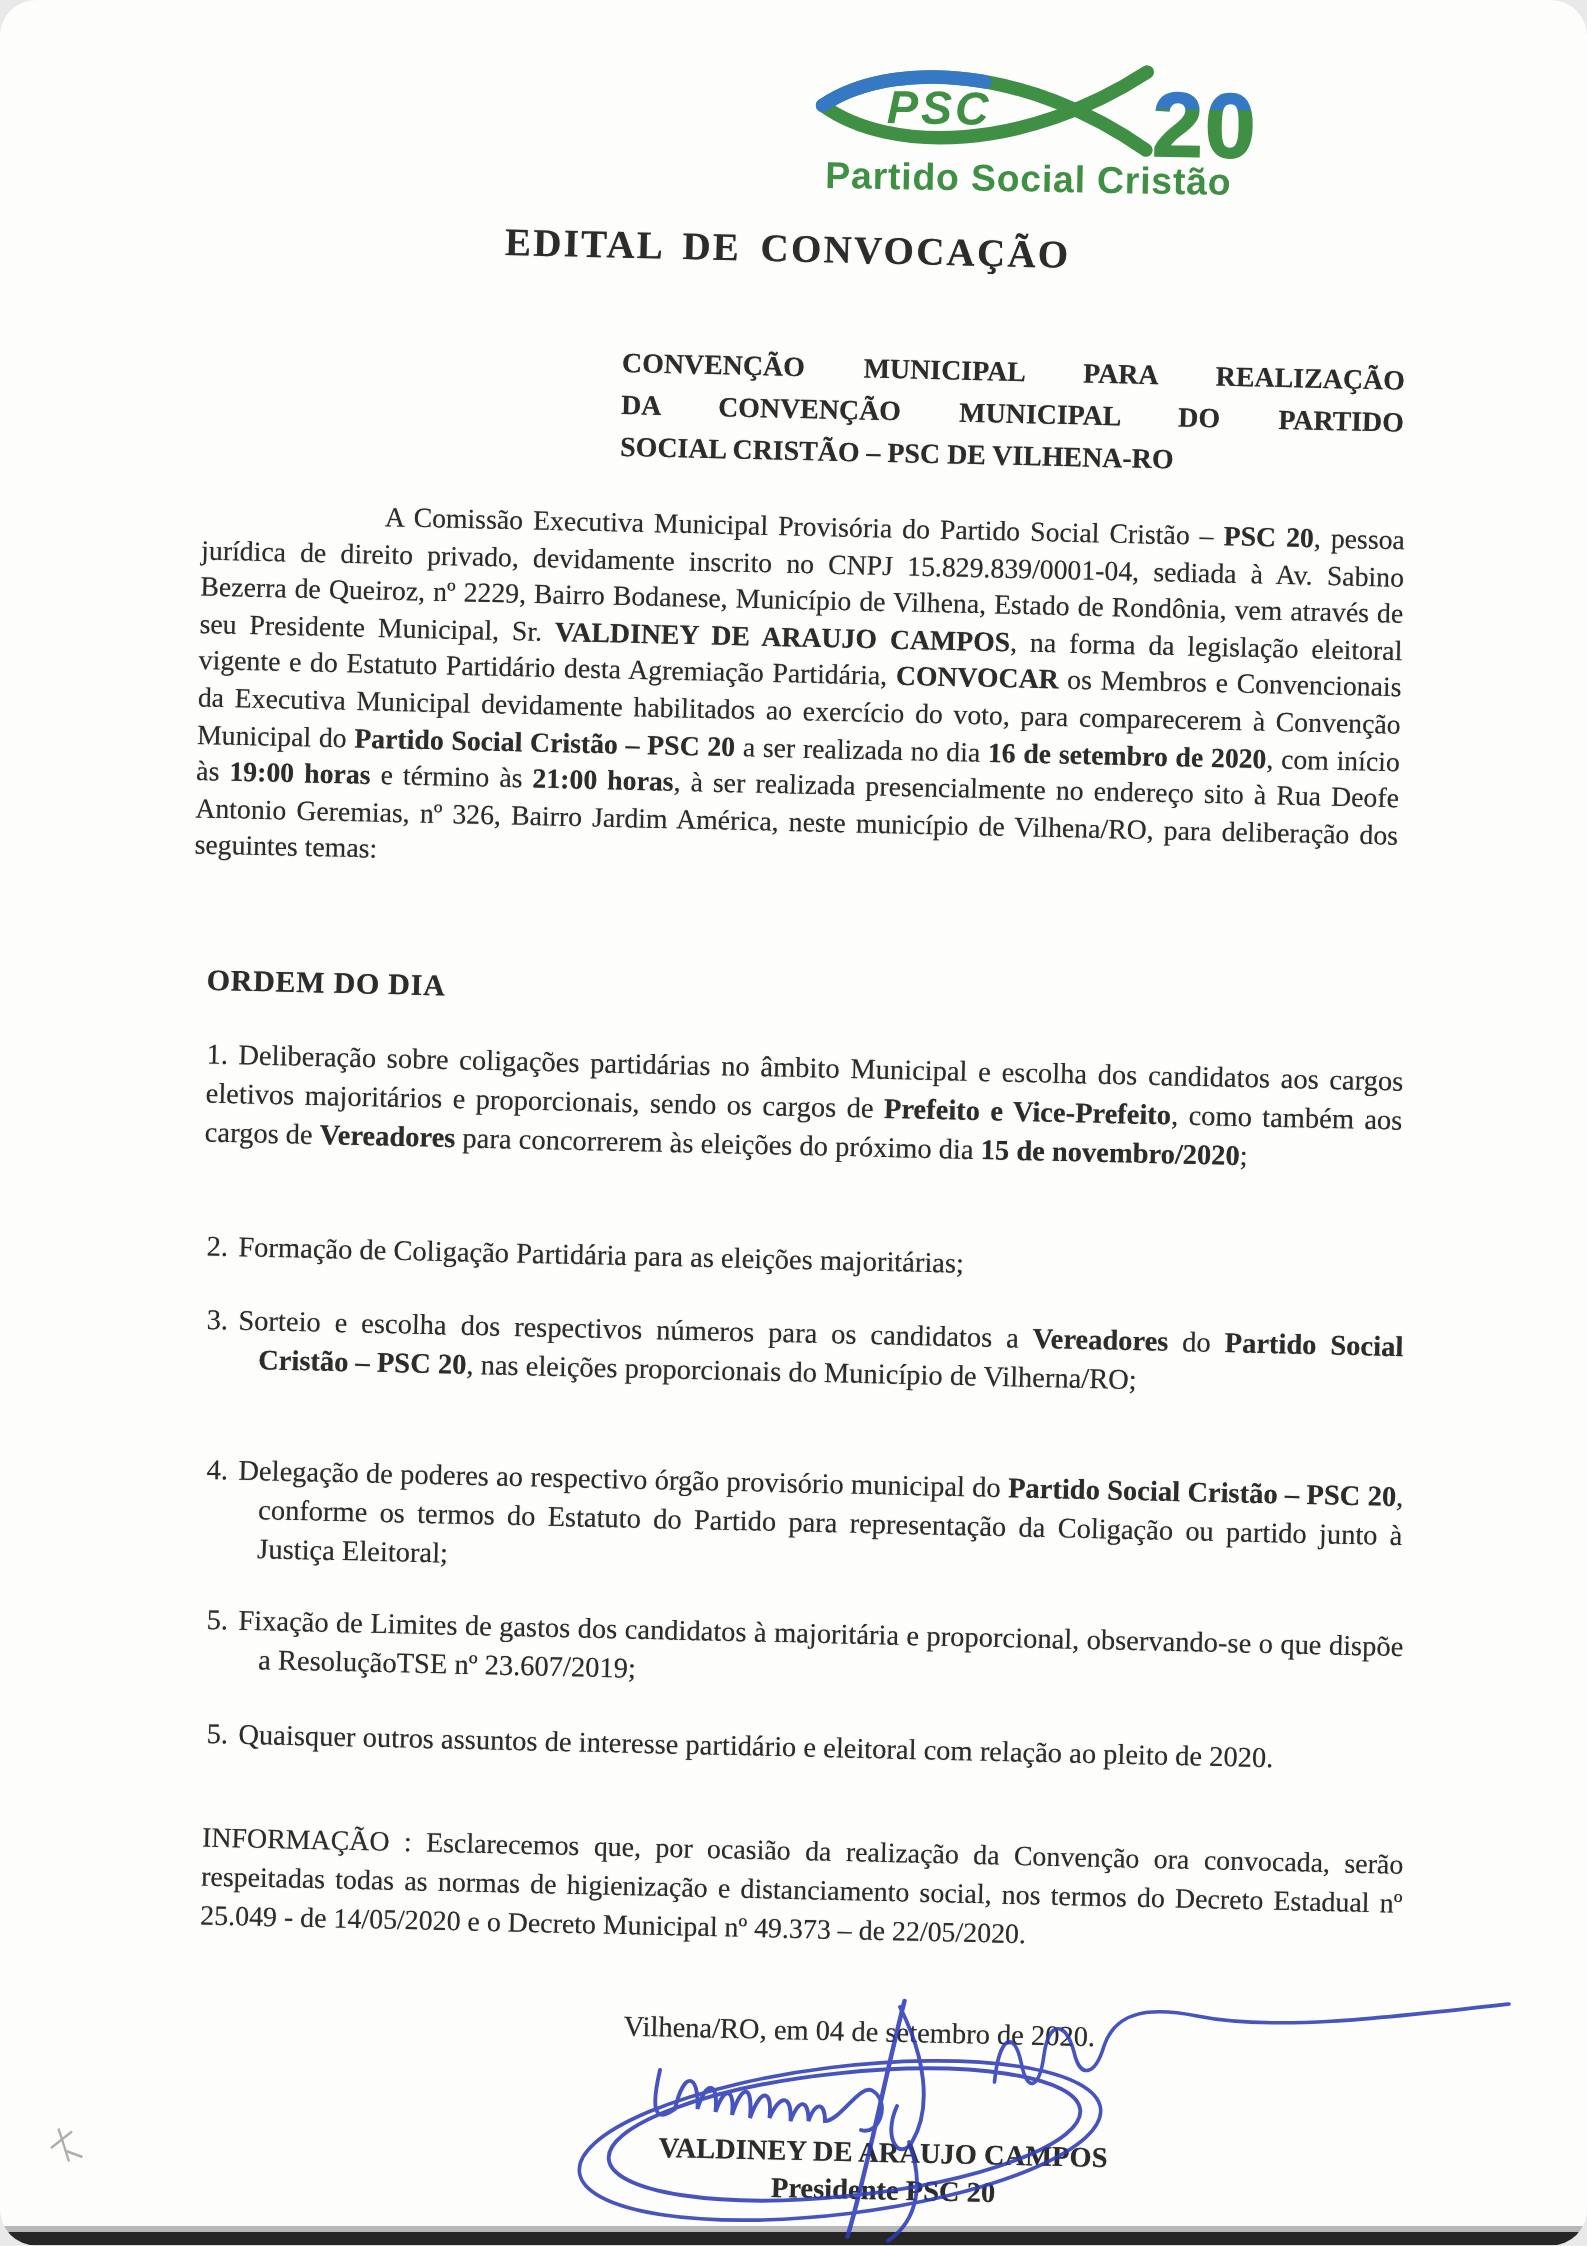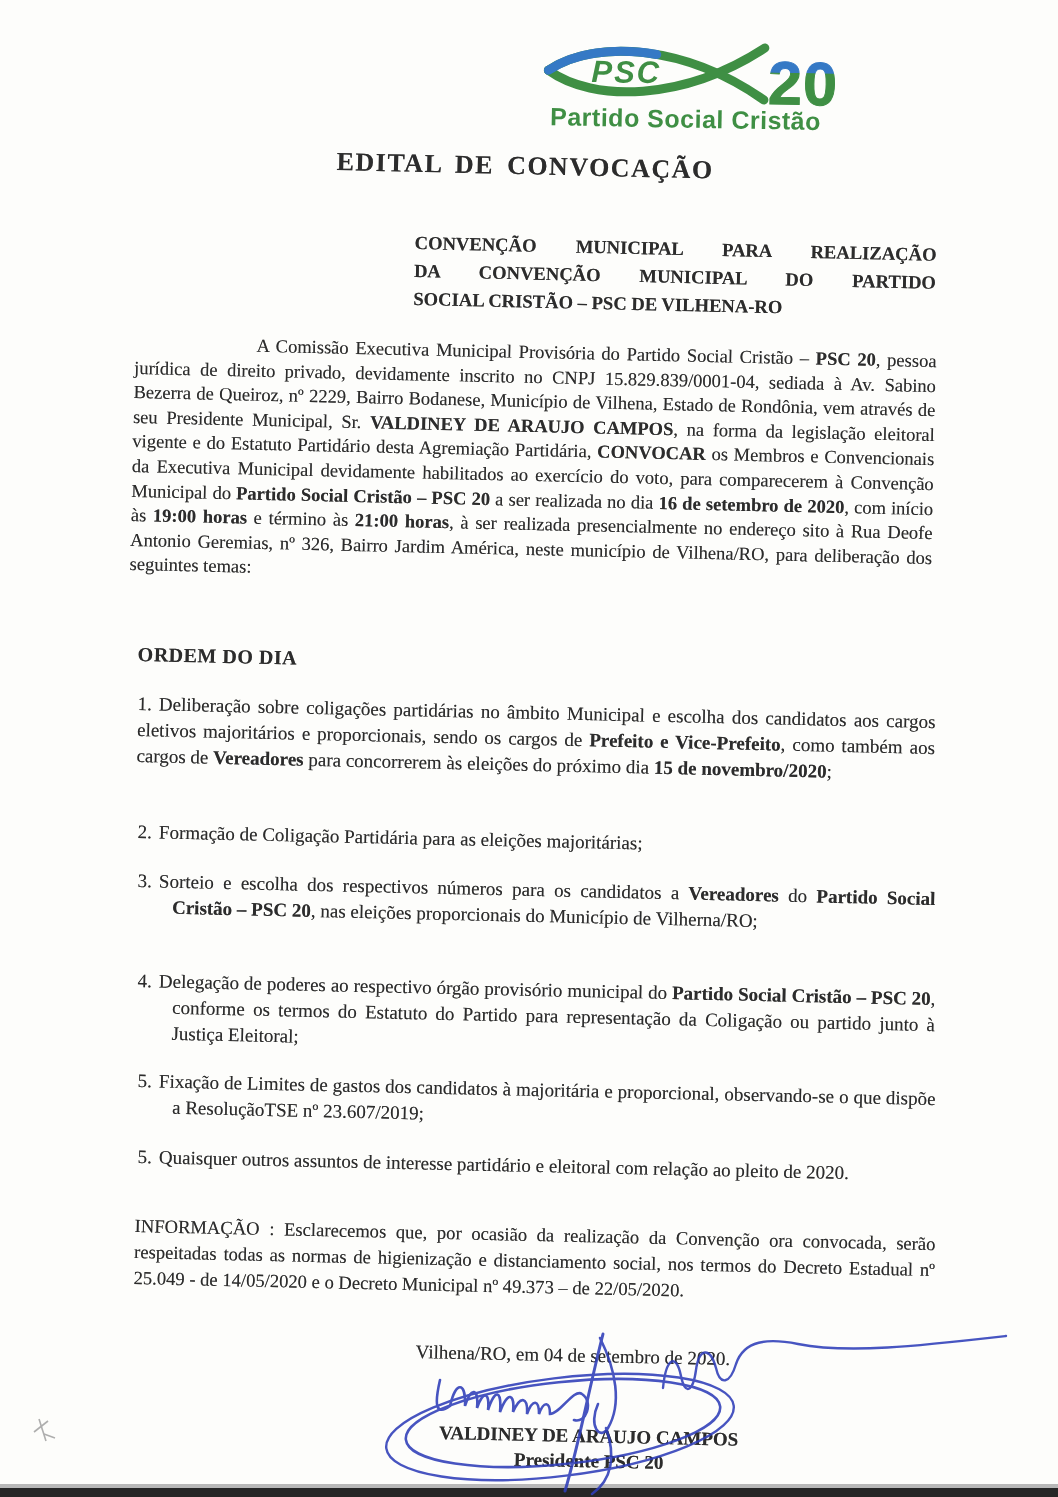--- a/index.html
+++ b/index.html
@@ -4,20 +4,21 @@
 <style>
   html,body{margin:0;padding:0;background:#e9e9e9;}
   .page{
     position:relative;
     width:1058px;height:1497px;
     margin:0 auto;
     background:#fdfdfb;
     overflow:hidden;
     font-family:"Liberation Serif", serif;
     color:#2c2c2c;
+    border-radius:24px;
   }
   .abs{position:absolute;}
   .rot{transform:rotate(1.3deg);transform-origin:0 0;}
   .rot1{transform:rotate(1deg);transform-origin:0 0;}
   .soft{text-shadow:0 0 .6px rgba(50,50,50,.55);}
   .doc-title{
     left:337px;top:147px;
     font-size:26px;font-weight:bold;letter-spacing:1.5px;word-spacing:5px;
   }
   .subtitle{left:415px;top:229px;width:522px;font-size:18.6px;font-weight:bold;line-height:28px;}

